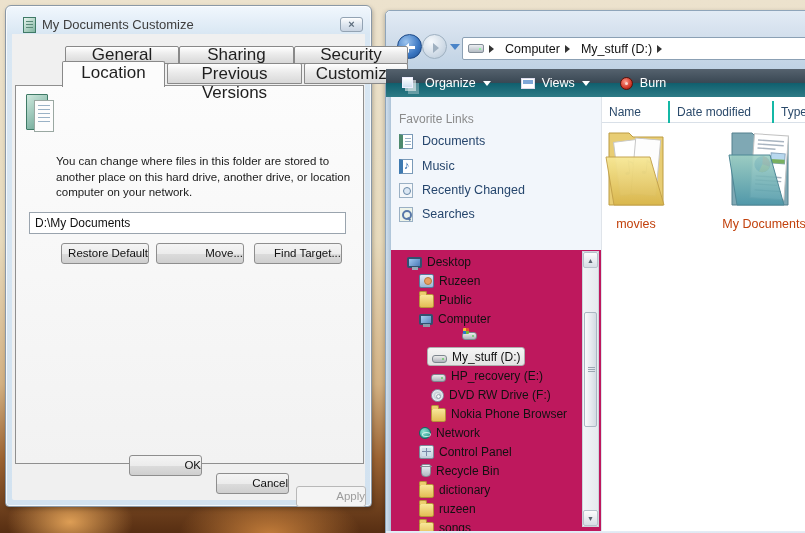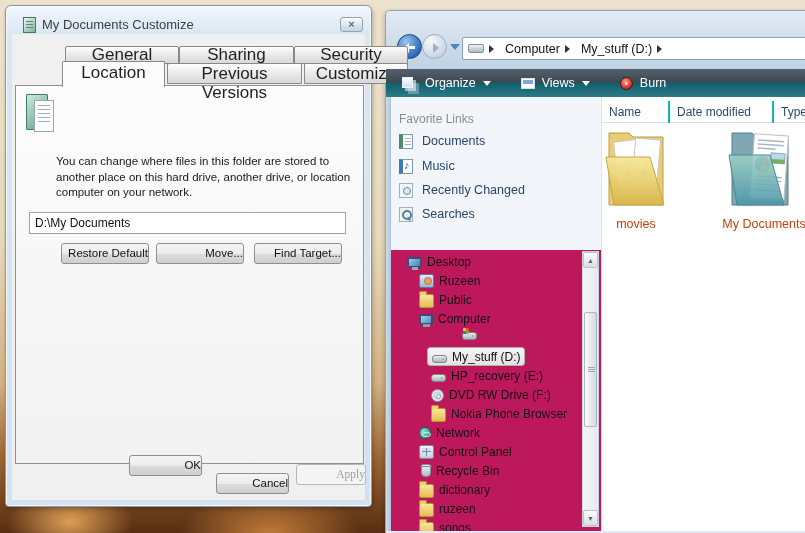--- a/index.html
+++ b/index.html
@@ -224,21 +224,21 @@
   <div class="txt" style="left:50px; top:148px; width:302px;">You can change where files in this folder are stored to another place on this hard drive, another drive, or location computer on your network.</div>
 
   <input class="path-input" type="text" value="D:\My Documents" style="">
 
   <div class="vbtn" style="left:55px; top:237px;">Restore Default</div>
   <div class="vbtn" style="left:150px; top:237px;">Move...</div>
   <div class="vbtn" style="left:248px; top:237px;">Find Target...</div>
 
   <div class="vbtn" style="left:123px; top:449px; width:73px;">OK</div>
   <div class="vbtn" style="left:210px; top:467px; width:73px;">Cancel</div>
-  <div class="vbtn disabled" style="left:290px; top:458px; width:70px;font-family:Liberation Serif, serif;">Apply</div>
+  <div class="vbtn disabled" style="left:290px; top:480px; width:70px;">Apply</div>
 </div>
 
 <div class="win">
   <div class="glass"></div>
   <div class="frame-l"></div>
 
   <div class="navbtn nav-back"></div>
   <div class="navbtn nav-fwd"></div>
   <div class="nav-chev"></div>
 

